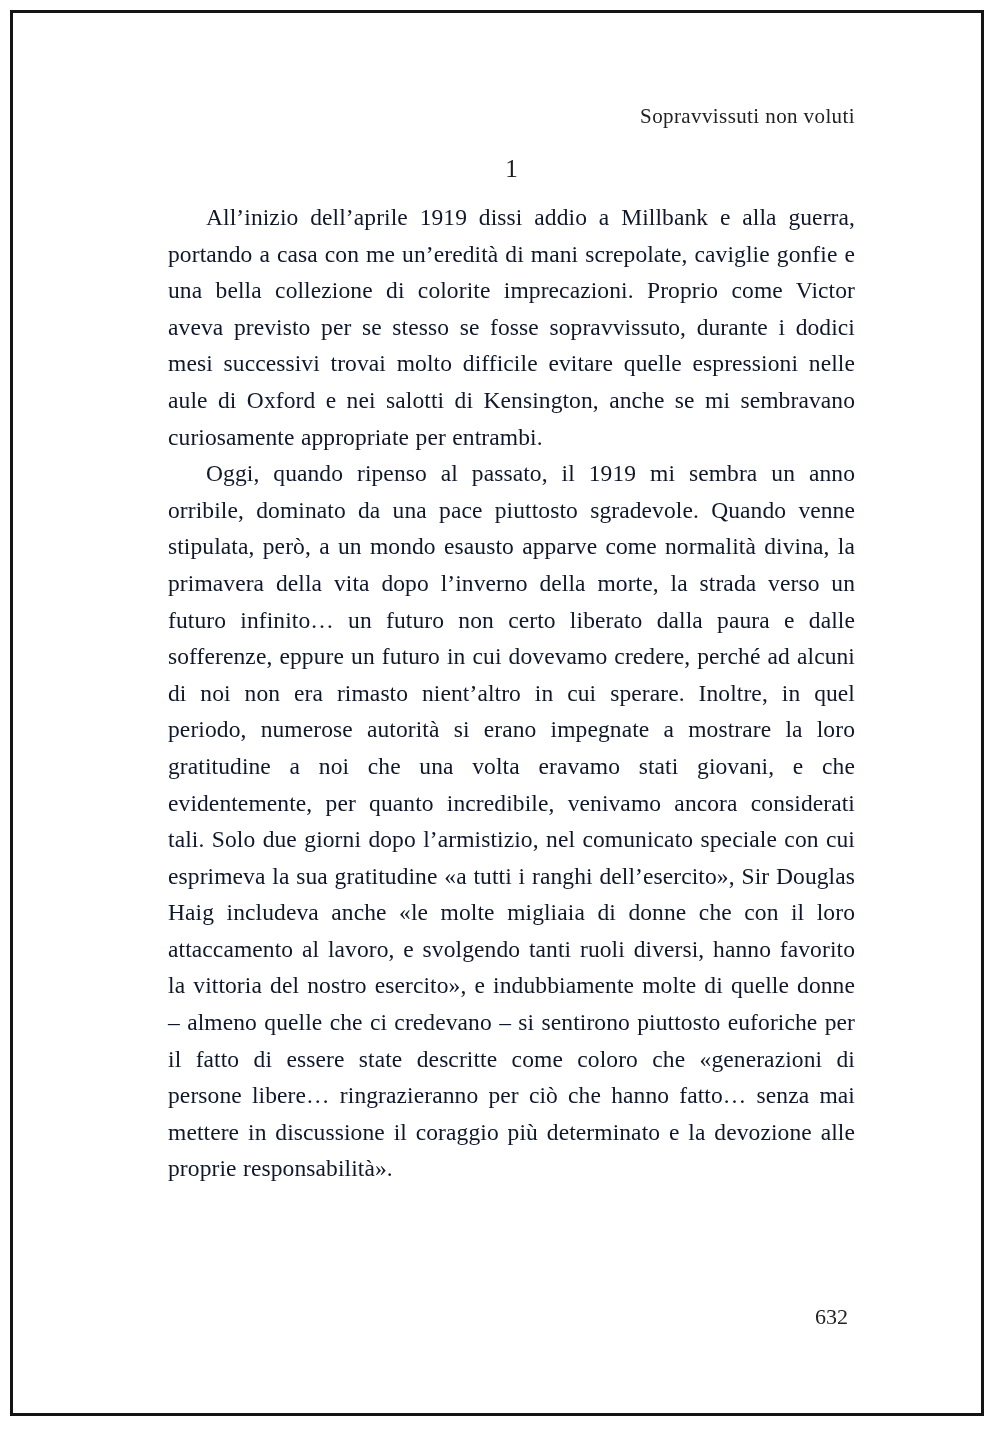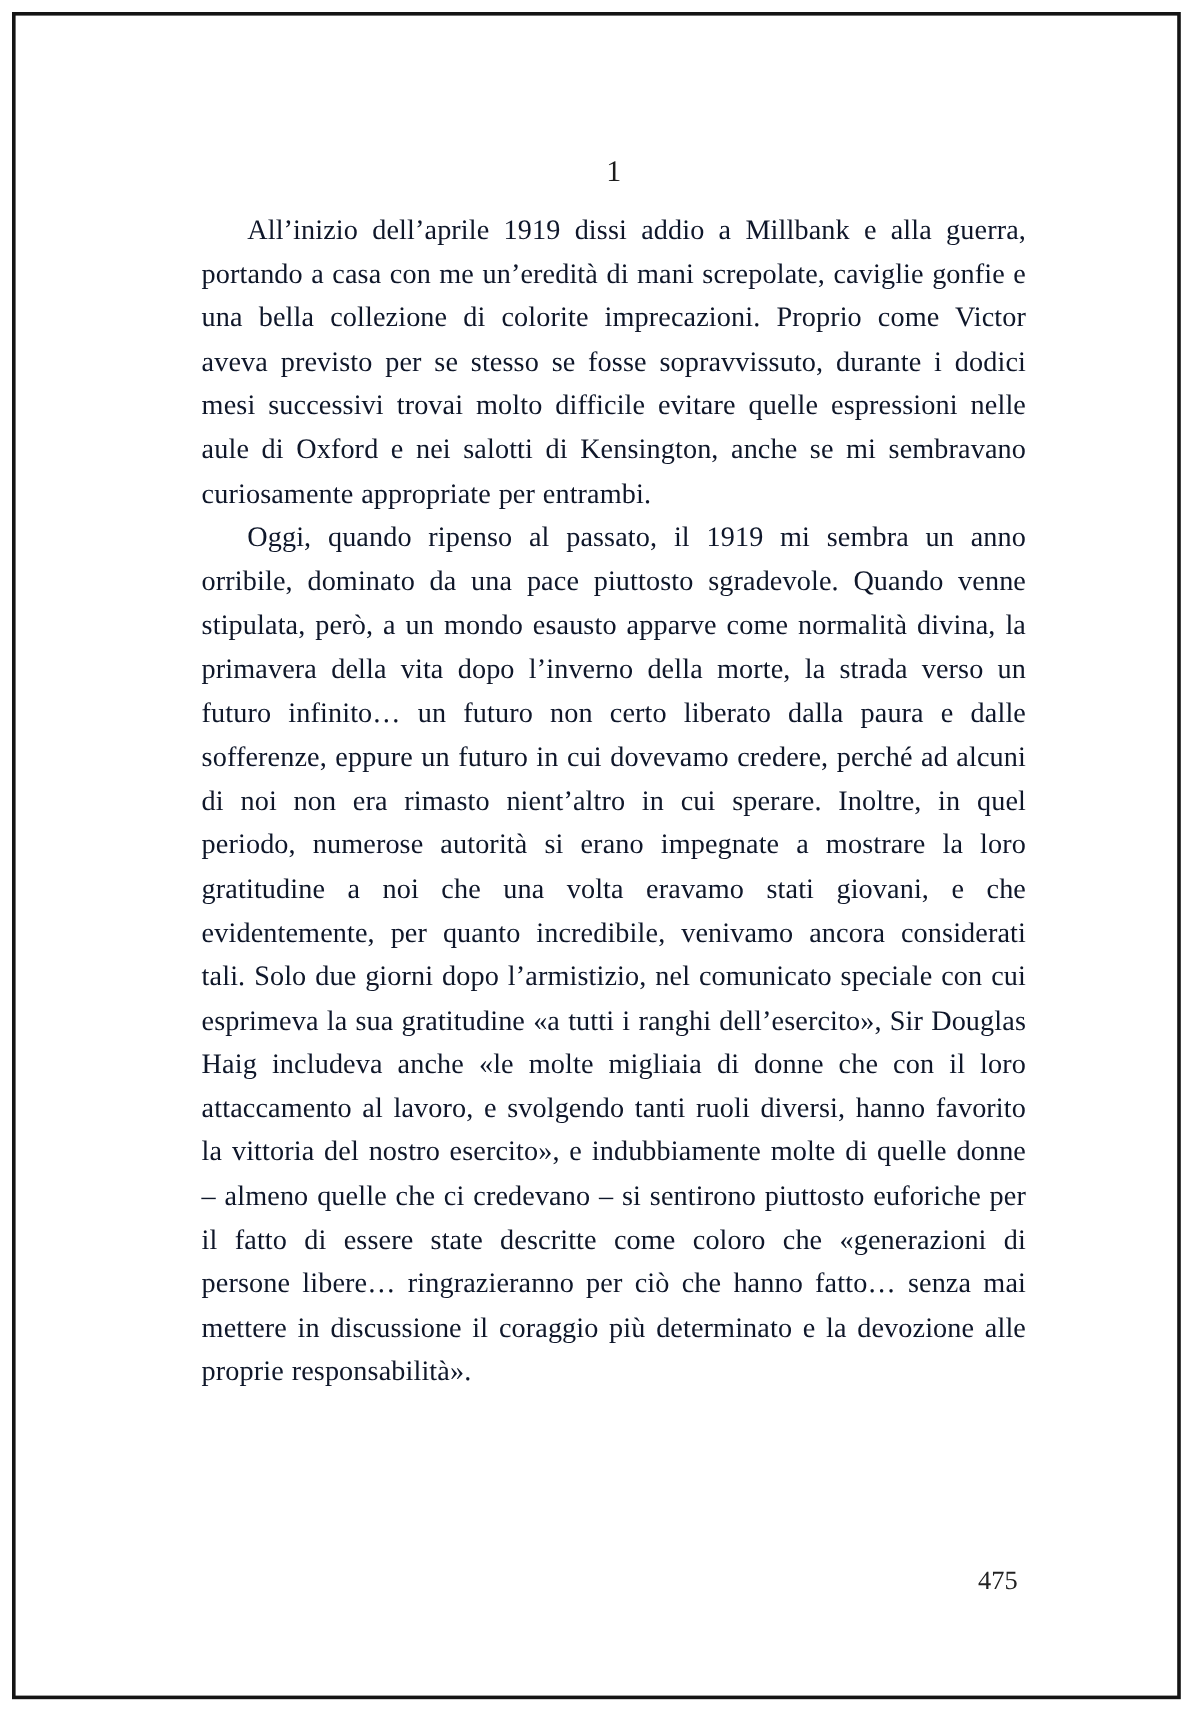--- a/index.html
+++ b/index.html
@@ -68,21 +68,22 @@
       font-size: 22px;
       color: #222222;
     }
   </style>
 </head>
 <body>
 
 <div class="page-frame"></div>
 
 <div class="content">
+  <div class="running-header">Sopravvissuti non voluti</div>
 
   <div class="chapter-number">1</div>
 
   <p class="body-paragraph first">All’inizio dell’aprile 1919 dissi addio a Millbank e alla guerra, portando a casa con me un’eredità di mani screpolate, caviglie gonfie e una bella collezione di colorite imprecazioni. Proprio come Victor aveva previsto per se stesso se fosse sopravvissuto, durante i dodici mesi successivi trovai molto difficile evitare quelle espressioni nelle aule di Oxford e nei salotti di Kensington, anche se mi sembravano curiosamente appropriate per entrambi.</p>
 
   <p class="body-paragraph">Oggi, quando ripenso al passato, il 1919 mi sembra un anno orribile, dominato da una pace piuttosto sgradevole. Quando venne stipulata, però, a un mondo esausto apparve come normalità divina, la primavera della vita dopo l’inverno della morte, la strada verso un futuro infinito… un futuro non certo liberato dalla paura e dalle sofferenze, eppure un futuro in cui dovevamo credere, perché ad alcuni di noi non era rimasto nient’altro in cui sperare. Inoltre, in quel periodo, numerose autorità si erano impegnate a mostrare la loro gratitudine a noi che una volta eravamo stati giovani, e che evidentemente, per quanto incredibile, venivamo ancora considerati tali. Solo due giorni dopo l’armistizio, nel comunicato speciale con cui esprimeva la sua gratitudine «a tutti i ranghi dell’esercito», Sir Douglas Haig includeva anche «le molte migliaia di donne che con il loro attaccamento al lavoro, e svolgendo tanti ruoli diversi, hanno favorito la vittoria del nostro esercito», e indubbiamente molte di quelle donne – almeno quelle che ci credevano – si sentirono piuttosto euforiche per il fatto di essere state descritte come coloro che «generazioni di persone libere… ringrazieranno per ciò che hanno fatto… senza mai mettere in discussione il coraggio più determinato e la devozione alle proprie responsabilità».</p>
 </div>
 
-<div class="page-number">475</div>
+<div class="page-number">632</div>
 
 </body></html>

